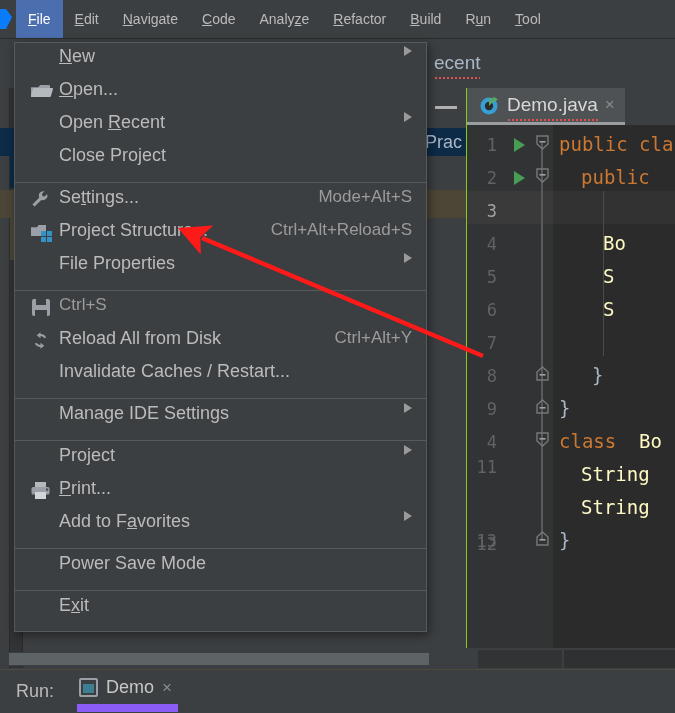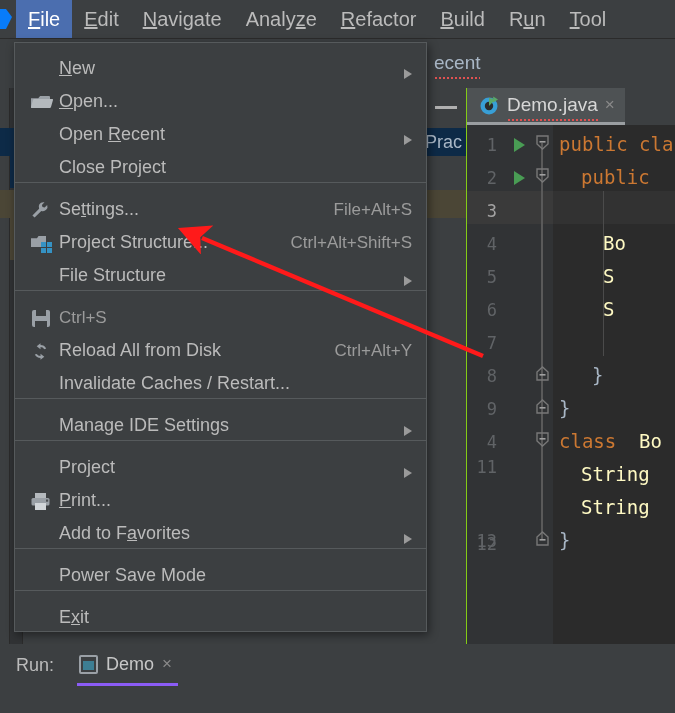--- a/index.html
+++ b/index.html
@@ -15,21 +15,21 @@
   .ide-bg { position:absolute; left:0; top:0; width:675px; height:713px; background:#3C3F41; }
 
   .menubar {
     position:absolute; left:0; top:0; width:675px; height:38px;
     background:#3C3F41; border-bottom:1px solid #2B2B2B;
     display:flex; align-items:center;
   }
   .idea-logo { width:22px; height:24px; margin-left:-8px; margin-right:2px; position:relative; }
   .menubar-item {
     padding:0 12px; height:38px; line-height:38px;
-    color:#BBBBBB; font-size:20px; white-space:nowrap;
+    color:#BBBBBB; font-size:14px; white-space:nowrap;
   }
   .menubar-item.active { background:#4B6EAF; color:#FFFFFF; }
   .menubar-item u { text-decoration:underline; }
 
   
   .subbar { position:absolute; left:0; top:38px; width:675px; height:50px; background:#3C3F41; }
   .breadcrumb-main {
     position:absolute; left:434px; top:52px; font-size:19px; color:#A9B7C6;
     border-bottom:2px dotted transparent;
   }
@@ -104,21 +104,21 @@
   .indent-guide { position:absolute; left:136px; top:66px; width:1px; height:165px; background:#4B4B4B; }
 
   
   .menu {
     position:absolute; left:14px; top:42px; width:411px;
     background:#3C3F41; border:1px solid #565A5C;
     box-shadow:2px 3px 9px rgba(0,0,0,.45);
     padding:3px 0 3px 0;
   }
   .mi {
-    position:relative; height:33px; display:flex; align-items:flex-end;
+    position:relative; height:33px; display:flex; align-items:flex-start;
     color:#BBBBBB; font-size:18px; padding-left:14px; box-sizing:border-box;
   }
   .mi .ic { width:26px; height:22px; margin-right:4px; position:relative; flex:0 0 auto; }
   .mi .lbl { flex:1 1 auto; white-space:nowrap; }
   .mi .sc { color:#9B9B9B; font-size:17px; margin-right:14px; white-space:nowrap; }
   .mi .arrow {
     width:0;height:0;border-left:8px solid #9A9A9A;
     border-top:5px solid transparent;border-bottom:5px solid transparent;
     margin-right:14px;
   }
@@ -151,27 +151,27 @@
   .ic-wrench { position:absolute; left:1px; top:2px; }
   .ic-print { position:absolute; left:1px; top:3px; }
 
   
   .hscroll-track { position:absolute; left:9px; top:652px; width:466px; height:14px; background:#3C3F41; }
   .hscroll-thumb { position:absolute; left:9px; top:653px; width:420px; height:12px; background:#5E6366; }
   .bot-cell1 { position:absolute; left:478px; top:650px; width:84px; height:18px; background:#313335; }
   .bot-cell2 { position:absolute; left:564px; top:650px; width:111px; height:18px; background:#2E3032; }
   .bot-divider { position:absolute; left:0; top:669px; width:675px; height:1px; background:#4E4A3E; }
   .runbar {
-    position:absolute; left:0; top:644px; width:675px; height:43px; background:#3C3F41;
+    position:absolute; left:0; top:670px; width:675px; height:43px; background:#3C3F41;
     display:flex; align-items:center;
   }
   .run-label { color:#BBBBBB; font-size:18px; margin-left:16px; }
   .run-tab {
     display:flex; align-items:center; gap:8px; margin-left:23px; height:41px;
-    border-bottom:3px solid #8b5cf6; box-sizing:border-box; padding:0 6px 0 2px;
+    border-bottom:8px solid #8b5cf6; box-sizing:border-box; padding:0 6px 0 2px;
   }
   .run-ic { width:19px; height:19px; border:2px solid #9AA0A6; border-radius:2px; position:relative; box-sizing:border-box;}
   .run-ic i { position:absolute; left:2px; top:4px; width:11px; height:9px; background:#3D7E93; }
   .run-tab-label { color:#C7C7C7; font-size:18px; }
   .run-tab-close { color:#8A8A8A; font-size:17px; }
 
   
   .annot { position:absolute; left:0; top:0; width:675px; height:713px; pointer-events:none; }
 </style>
 </head>
@@ -286,20 +286,21 @@
     <span class="idea-logo">
       <svg width="22" height="24" viewBox="0 0 22 24">
         <path d="M2 2 L14 2 L20 10 L14 22 L2 22 Z" fill="#087CFA"></path>
         <path d="M2 2 L8 2 L8 22 L2 22 Z" fill="#FE315D"></path>
       </svg>
     </span>
     <div id="menubar-items" style="display:flex;align-items:center;">
         <div class="menubar-item active"><u>F</u>ile</div>
         <div class="menubar-item"><u>E</u>dit</div>
         <div class="menubar-item"><u>N</u>avigate</div>
+        <div class="menubar-item"><u>C</u>ode</div>
         <div class="menubar-item">Analy<u>z</u>e</div>
         <div class="menubar-item"><u>R</u>efactor</div>
         <div class="menubar-item"><u>B</u>uild</div>
         <div class="menubar-item">R<u>u</u>n</div>
         <div class="menubar-item"><u>T</u>ool</div>
       </div>
   </div>
 
   <div class="menu">
     <div id="menu-groups">
@@ -327,38 +328,38 @@
           <span class="lbl">Close Project</span>
         </div>
         <div class="msep"></div>
         <div class="mi">
           <span class="ic">
             <span class="ic-wrench"><svg width="20" height="20" viewBox="0 0 20 20">
                 <path d="M13.2 2.2a4.6 4.6 0 0 0-4.1 6.5L2.4 15.4l2.2 2.2 6.7-6.7a4.6 4.6 0 0 0 5.9-5.9l-2.6 2.6-2.1-.6-.6-2.1 2.6-2.6a4.6 4.6 0 0 0-1.3-.1z" fill="#9AA0A6"></path>
               </svg></span>
           </span>
           <span class="lbl">Se<u>t</u>tings...</span>
-          <span class="sc">File+Alt+S</span>
+          <span class="sc">Mode+Alt+S</span>
         </div>
         <div class="mi">
           <span class="ic">
             <span class="ic-ps" style="position:absolute;left:2px;top:3px;width:22px;height:18px;">
               <span class="fold2"></span>
               <span class="sq" style="left:10px;top:8px;"></span>
               <span class="sq" style="left:16px;top:8px;"></span>
               <span class="sq" style="left:10px;top:14px;"></span>
               <span class="sq" style="left:16px;top:14px;"></span>
             </span>
           </span>
           <span class="lbl">Project Structure...</span>
-          <span class="sc">Ctrl+Alt+Shift+S</span>
-        </div>
-        <div class="mi">
-          <span class="ic"></span>
-          <span class="lbl">File Structure</span>
+          <span class="sc">Ctrl+Alt+Reload+S</span>
+        </div>
+        <div class="mi">
+          <span class="ic"></span>
+          <span class="lbl">File Properties</span>
           <span class="arrow"></span>
         </div>
         <div class="msep"></div>
         <div class="mi">
           <span class="ic">
             <span class="ic-save" style="position:absolute;left:2px;top:2px;width:20px;height:20px;">
               <span class="body"></span>
               <span class="top"></span>
               <span class="bot"></span>
             </span>

